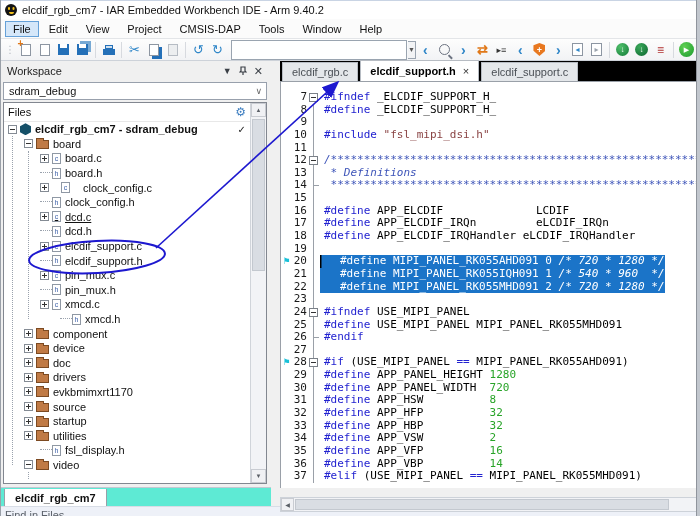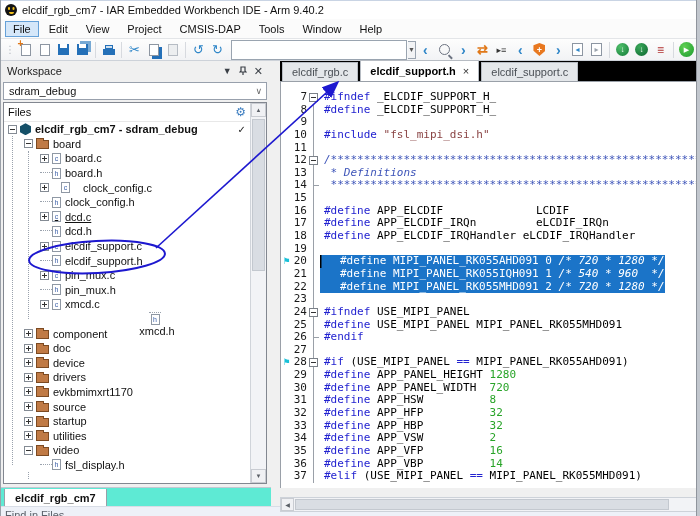--- a/index.html
+++ b/index.html
@@ -315,43 +315,43 @@
           <div class="trow" style="padding-left: 36px;">
             <span class="expspacer"></span>
             <span class="icon-file">h</span>
             <span class="lbl">pin_mux.h</span>
           </div>
           <div class="trow" style="padding-left: 36px;">
             <span class="expbox plus"></span>
             <span class="icon-file">c</span>
             <span class="lbl">xmcd.c</span>
           </div>
-          <div class="trow" style="padding-left: 56px; flex-direction: column;">
+          <div class="trow" style="padding-left: 56px;">
             <span class="expspacer"></span>
             <span class="icon-file">h</span>
             <span class="lbl">xmcd.h</span>
           </div>
           <div class="trow" style="padding-left: 20px;">
             <span class="expbox plus"></span>
             <span class="icon-folder"></span>
             <span class="lbl">component</span>
           </div>
           <div class="trow" style="padding-left: 20px;">
             <span class="expbox plus"></span>
             <span class="icon-folder"></span>
+            <span class="lbl">device</span>
+          </div>
+          <div class="trow" style="padding-left: 20px;">
+            <span class="expbox plus"></span>
+            <span class="icon-folder"></span>
             <span class="lbl">doc</span>
           </div>
           <div class="trow" style="padding-left: 20px;">
             <span class="expbox plus"></span>
             <span class="icon-folder"></span>
-            <span class="lbl">device</span>
-          </div>
-          <div class="trow" style="padding-left: 20px;">
-            <span class="expbox plus"></span>
-            <span class="icon-folder"></span>
             <span class="lbl">drivers</span>
           </div>
           <div class="trow" style="padding-left: 20px;">
             <span class="expbox plus"></span>
             <span class="icon-folder"></span>
             <span class="lbl">evkbmimxrt1170</span>
           </div>
           <div class="trow" style="padding-left: 20px;">
             <span class="expbox plus"></span>
             <span class="icon-folder"></span>
@@ -359,30 +359,30 @@
           </div>
           <div class="trow" style="padding-left: 20px;">
             <span class="expbox plus"></span>
             <span class="icon-folder"></span>
             <span class="lbl">startup</span>
           </div>
           <div class="trow" style="padding-left: 20px;">
             <span class="expbox plus"></span>
             <span class="icon-folder"></span>
             <span class="lbl">utilities</span>
-          </div>
-          <div class="trow" style="padding-left: 20px;">
-            <span class="expbox"></span>
-            <span class="icon-folder"></span>
-            <span class="lbl">video</span>
           </div>
           <div class="trow" style="padding-left: 36px;">
             <span class="expspacer"></span>
             <span class="icon-file">h</span>
             <span class="lbl">fsl_display.h</span>
+          </div>
+          <div class="trow" style="padding-left: 20px;">
+            <span class="expbox"></span>
+            <span class="icon-folder"></span>
+            <span class="lbl">video</span>
           </div>
         </div>
     </div>
     <div id="ws-scroll">
       <span class="sbtn">▲</span>
       <div id="ws-thumb"></div>
       <span class="fill"></span>
       <span class="sbtn">▼</span>
     </div>
   </div>

